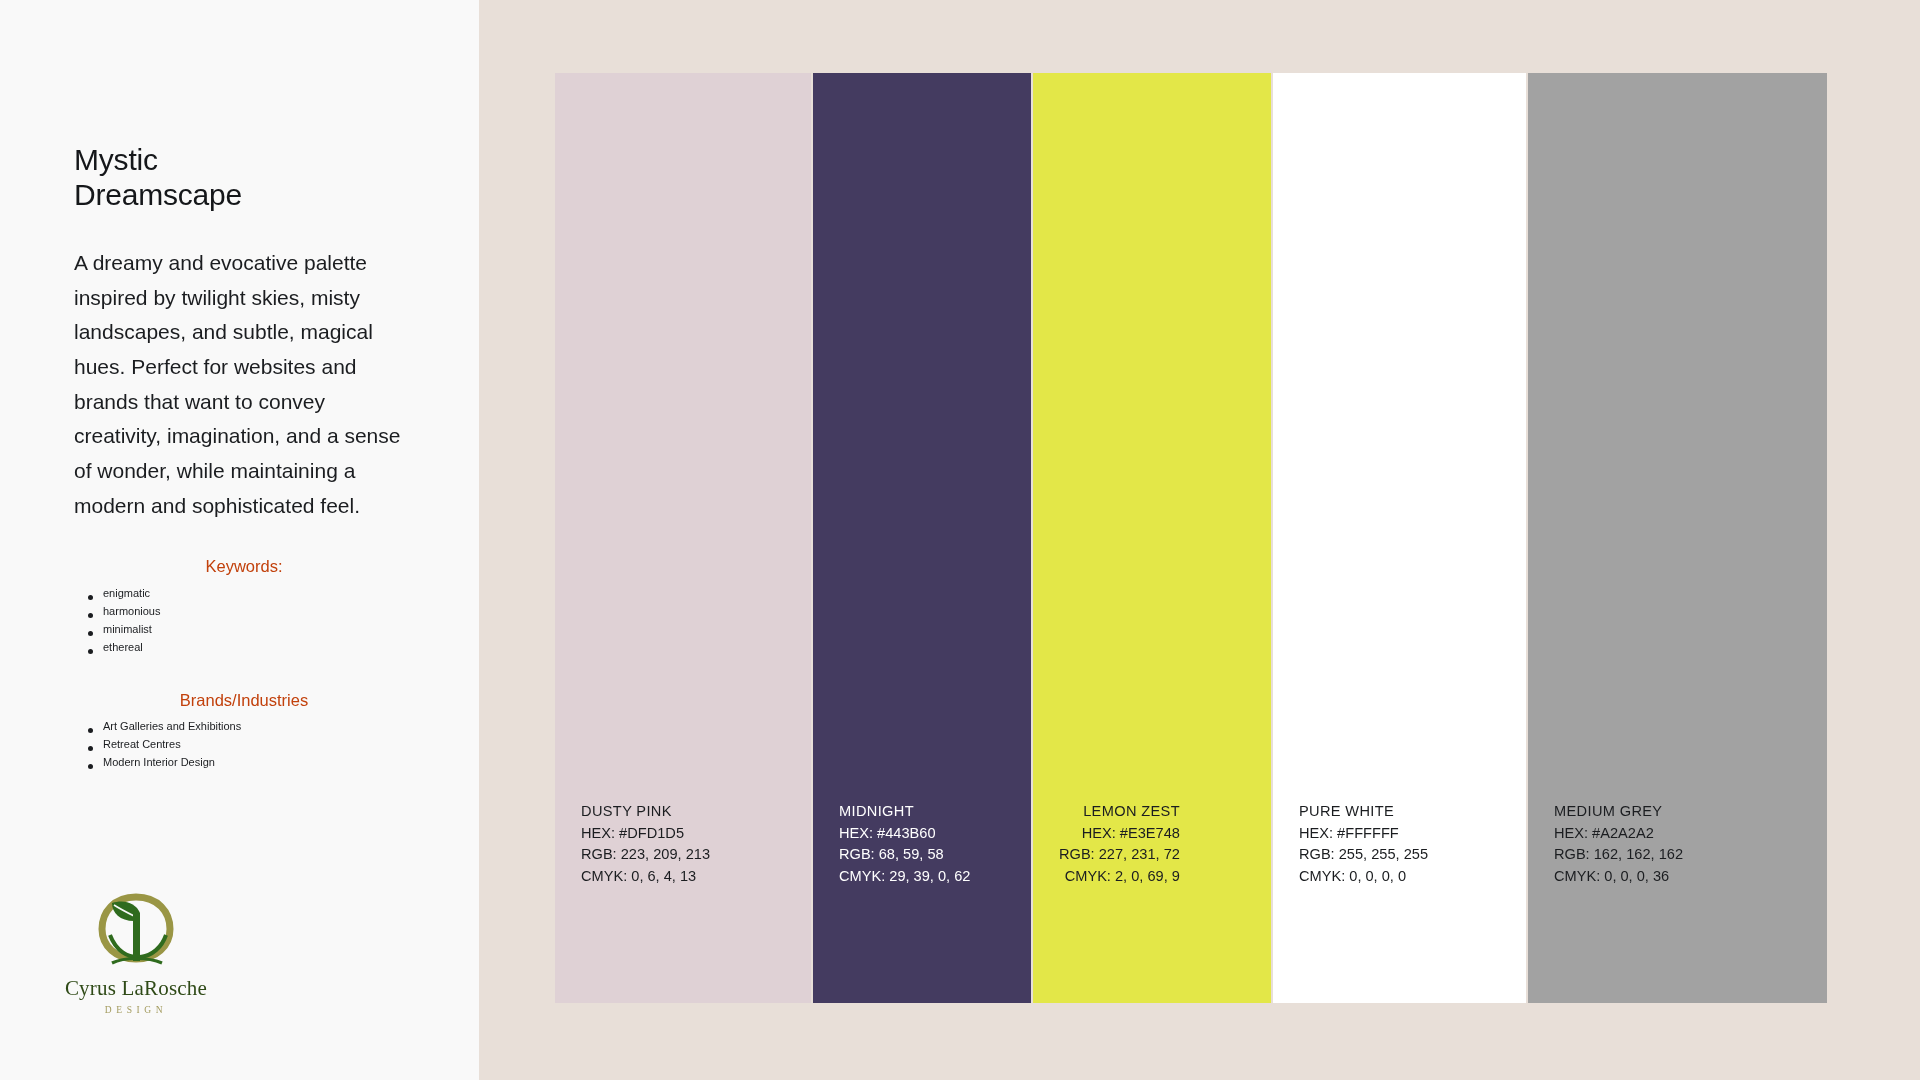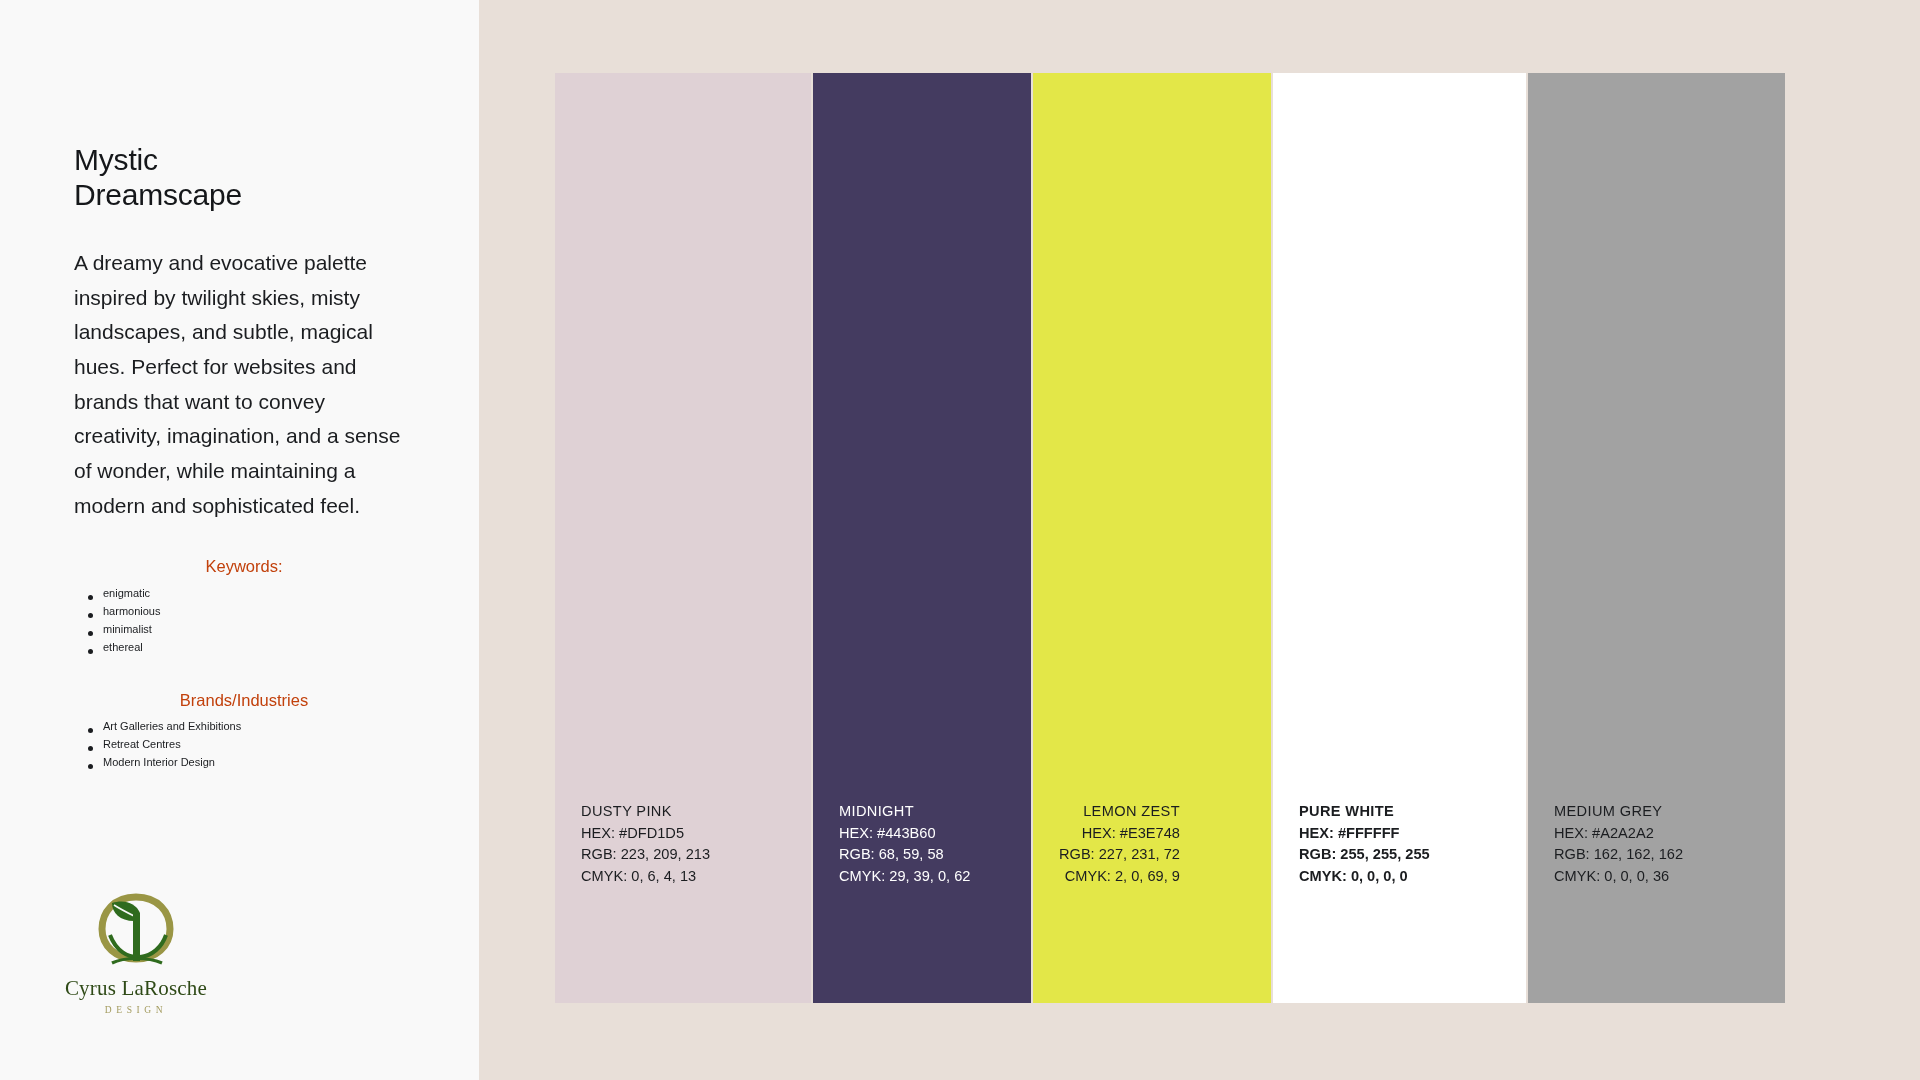--- a/index.html
+++ b/index.html
@@ -137,21 +137,21 @@
     margin-top: 40px;
   }
 
   .swatch-name { letter-spacing: 0.35px; }
 
   
   .w-pink     { width: 256px; }
   .w-midnight { width: 218px; }
   .w-lemon    { width: 238px; text-align: right; }
   .w-white    { width: 253px; }
-  .w-grey     { width: 257px; }
+  .w-grey     { width: 299px; }
 
   .gap-1 { margin-left: 2px; }
 </style>
 </head>
 <body>
 
 <div id="left-panel">
 
   <div id="panel-inner">
 
@@ -217,21 +217,21 @@
       </div>
     </div>
     <div class="swatch w-lemon gap-1" style="background: rgb(227, 231, 72);">
       <div class="swatch-info" style="color: rgb(27, 29, 32);">
         <div class="swatch-name">LEMON ZEST</div>
         <div>HEX: #E3E748</div>
         <div>RGB: 227, 231, 72</div>
         <div>CMYK: 2, 0, 69, 9</div>
       </div>
     </div>
-    <div class="swatch w-white gap-1" style="background: rgb(255, 255, 255); font-weight: bold;">
+    <div class="swatch w-white gap-1" style="background: rgb(255, 255, 255);">
       <div class="swatch-info" style="color: rgb(27, 29, 32);">
         <div class="swatch-name">PURE WHITE</div>
         <div>HEX: #FFFFFF</div>
         <div>RGB: 255, 255, 255</div>
         <div>CMYK: 0, 0, 0, 0</div>
       </div>
     </div>
     <div class="swatch w-grey gap-1" style="background: rgb(162, 162, 162);">
       <div class="swatch-info" style="color: rgb(27, 29, 32);">
         <div class="swatch-name">MEDIUM GREY</div>

